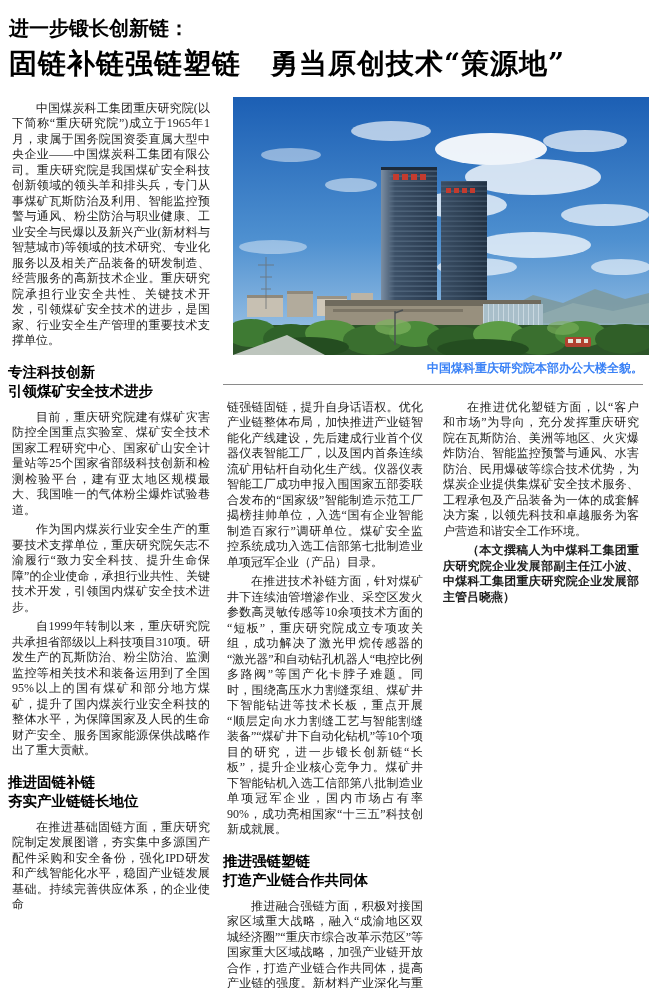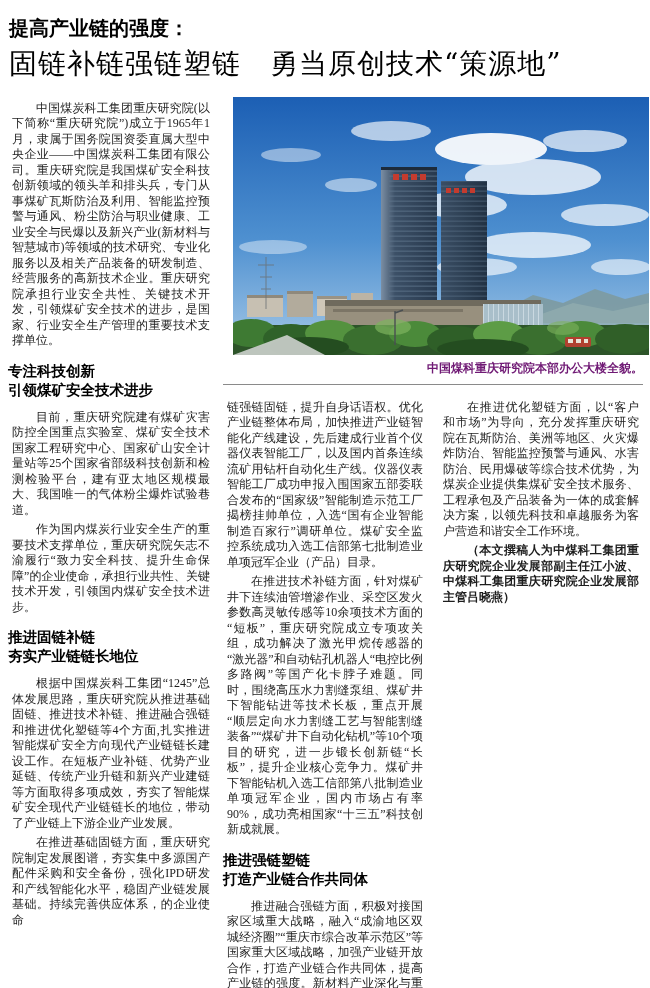--- a/index.html
+++ b/index.html
@@ -3,61 +3,61 @@
 <meta charset="utf-8">
 <style>
   html,body{margin:0;padding:0;background:#ffffff;}
   body{width:650px;height:988px;overflow:hidden;color:#1d1d1d;
        font-family:"Liberation Serif","DejaVu Serif",serif;}
   .page{box-sizing:border-box;width:650px;height:988px;padding:16px 7px 4px 8px;}
 
   .kicker{font-family:"DejaVu Sans","Liberation Sans",sans-serif;
           font-weight:bold;font-size:20px;line-height:1.2;margin:0 0 7px 1px;color:#000;}
   .headline{font-family:"DejaVu Serif","Liberation Serif",serif;
-            font-weight:normal;font-size:28px;line-height:1.2;margin:0 0 16px 1px;
+            font-weight:bold;font-size:28px;line-height:1.2;margin:0 0 16px 1px;
             letter-spacing:1px;color:#000;}
 
   .main{display:flex;gap:9px;}
   .right-area{flex:1;min-width:0;}
 
   .photo-wrap{margin-left:10px;}
   svg.photo{display:block;width:416px;height:258px;}
   .caption{font-family:"DejaVu Sans","Liberation Sans",sans-serif;font-weight:bold;
-           font-size:12px;text-align:right;margin:5px 0 7px;color:#701a75;}
+           font-size:12px;text-align:right;margin:5px 0 7px;color:#3b82f6;}
   .rule{border:none;border-top:1px solid #8a8a8a;margin:0 0 11px 0;}
 
   .right-cols{display:flex;gap:12px;}
   .right-cols .col{flex:1;min-width:0;}
 
   .para{font-size:12px;line-height:15.5px;text-align:justify;margin:4px;
         text-indent:2em;color:#1d1d1d;}
   .para.noindent{text-indent:0;font-family:Liberation Serif, serif;}
   .para.bold{font-family:"DejaVu Sans","Liberation Sans",sans-serif;font-weight:bold;}
-  .sect{font-family:Liberation Mono, monospace;font-weight:bold;
+  .sect{font-family:Liberation Serif, serif;font-weight:bold;
         font-size:14.5px;line-height:19px;margin:14px 0 9px 0;white-space:pre-line;color:#000;}
 </style>
 </head>
 <body>
 
 <div class="page">
 
-  <h2 class="kicker">提高产业链的强度：</h2>
+  <h2 class="kicker">进一步锻长创新链：</h2>
   <h1 class="headline">固链补链强链塑链　勇当原创技术“策源地”</h1>
 
   <div class="main">
 
     <div class="col column" style="width:206px;flex:none;">
         <p class="para">中国煤炭科工集团重庆研究院(以下简称“重庆研究院”)成立于1965年1月，隶属于国务院国资委直属大型中央企业——中国煤炭科工集团有限公司。重庆研究院是我国煤矿安全科技创新领域的领头羊和排头兵，专门从事煤矿瓦斯防治及利用、智能监控预警与通风、粉尘防治与职业健康、工业安全与民爆以及新兴产业(新材料与智慧城市)等领域的技术研究、专业化服务以及相关产品装备的研发制造、经营服务的高新技术企业。重庆研究院承担行业安全共性、关键技术开发，引领煤矿安全技术的进步，是国家、行业安全生产管理的重要技术支撑单位。</p>
         <h3 class="sect">专注科技创新
 引领煤矿安全技术进步</h3>
         <p class="para">目前，重庆研究院建有煤矿灾害防控全国重点实验室、煤矿安全技术国家工程研究中心、国家矿山安全计量站等25个国家省部级科技创新和检测检验平台，建有亚太地区规模最大、我国唯一的气体粉尘爆炸试验巷道。</p>
         <p class="para">作为国内煤炭行业安全生产的重要技术支撑单位，重庆研究院矢志不渝履行“致力安全科技、提升生命保障”的企业使命，承担行业共性、关键技术开发，引领国内煤矿安全技术进步。</p>
+        <p class="para">自1999年转制以来，重庆研究院共承担省部级以上科技项目310项。研发生产的瓦斯防治、粉尘防治、监测监控等相关技术和装备运用到了全国95%以上的国有煤矿和部分地方煤矿，提升了国内煤炭行业安全科技的整体水平，为保障国家及人民的生命财产安全、服务国家能源保供战略作出了重大贡献。</p>
         <h3 class="sect">推进固链补链
 夯实产业链链长地位</h3>
-        <p class="para">根据中国煤炭科工集团“1245”总体发展思路，重庆研究院从推进基础固链、推进技术补链、推进融合强链和推进优化塑链等4个方面,扎实推进智能煤矿安全方向现代产业链链长建设工作。在短板产业补链、优势产业延链、传统产业升链和新兴产业建链等方面取得多项成效，夯实了智能煤矿安全现代产业链链长的地位，带动了产业链上下游企业产业发展。</p>
         <p class="para">在推进基础固链方面，重庆研究院制定发展图谱，夯实集中多源国产配件采购和安全备份，强化IPD研发和产线智能化水平，稳固产业链发展基础。持续完善供应体系，的企业使命</p>
       </div>
 
     <div class="right-area">
 
       <div class="photo-wrap">
         <svg class="photo" viewBox="0 0 416 258" preserveAspectRatio="none">
           <defs>
             <linearGradient id="sky" x1="0" y1="0" x2="0" y2="1">
               <stop offset="0" stop-color="#1c5fb4"></stop>

